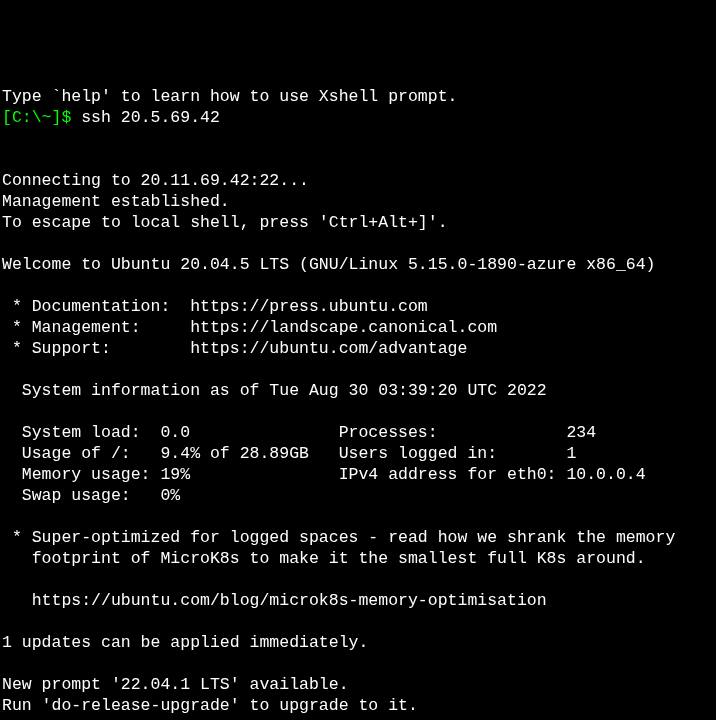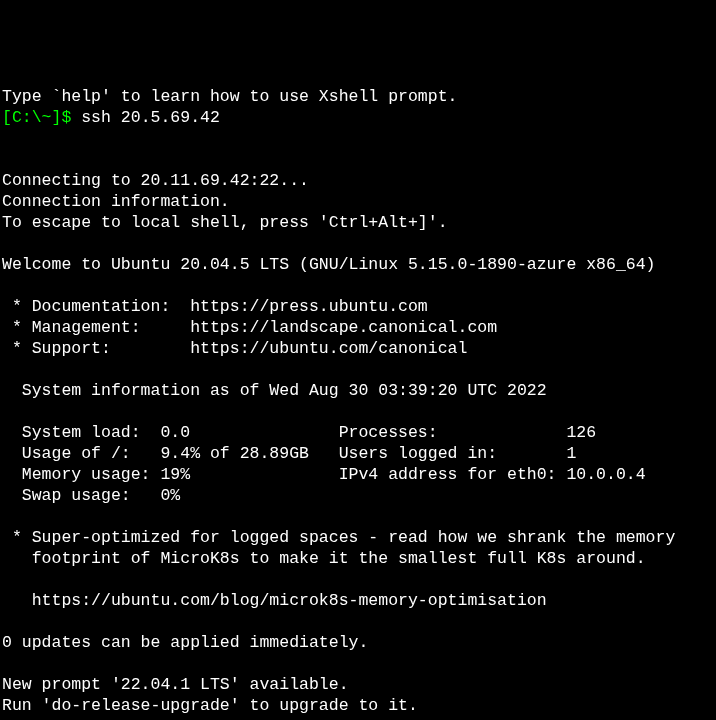--- a/index.html
+++ b/index.html
@@ -24,42 +24,42 @@
 </head>
 <body>
 
 
 
 <span>Type `help' to learn how to use Xshell prompt.</span>
 <span class="green">[C:\~]$ </span><span>ssh 20.5.69.42</span>
 
 
 <span>Connecting to 20.11.69.42:22...</span>
-<span>Connection information.</span>
+<span>Management established.</span>
 <span>To escape to local shell, press 'Ctrl+Alt+]'.</span>
 
 <span>Welcome to Ubuntu 20.04.5 LTS (GNU/Linux 5.15.0-1890-azure x86_64)</span>
 
 <span> * Documentation:  https://press.ubuntu.com</span>
 <span> * Management:     https://landscape.canonical.com</span>
-<span> * Support:        https://ubuntu.com/canonical</span>
+<span> * Support:        https://ubuntu.com/advantage</span>
 
-<span>  System information as of Wed Aug 30 03:39:20 UTC 2022</span>
+<span>  System information as of Tue Aug 30 03:39:20 UTC 2022</span>
 
-<span>  System load:  0.0               Processes:             126</span>
+<span>  System load:  0.0               Processes:             234</span>
 <span>  Usage of /:   9.4% of 28.89GB   Users logged in:       1</span>
 <span>  Memory usage: 19%               IPv4 address for eth0: 10.0.0.4</span>
 <span>  Swap usage:   0%</span>
 
 <span> * Super-optimized for logged spaces - read how we shrank the memory</span>
 <span>   footprint of MicroK8s to make it the smallest full K8s around.</span>
 
 <span>   https://ubuntu.com/blog/microk8s-memory-optimisation</span>
 
-<span>0 updates can be applied immediately.</span>
+<span>1 updates can be applied immediately.</span>
 
 <span>New prompt '22.04.1 LTS' available.</span>
 <span>Run 'do-release-upgrade' to upgrade to it.</span>
 
 
 
 
 
 
 

